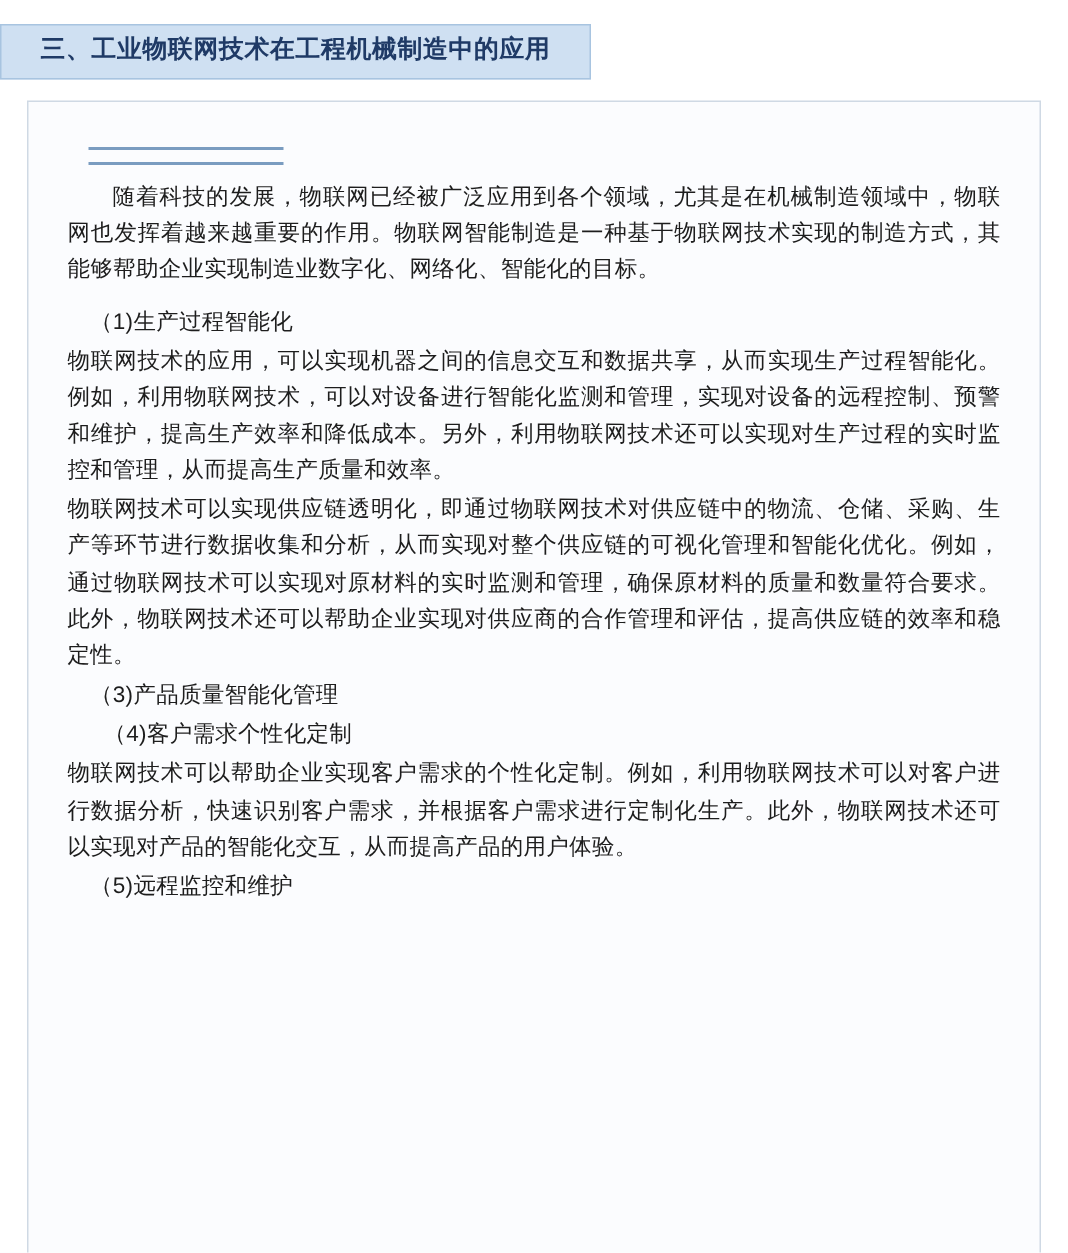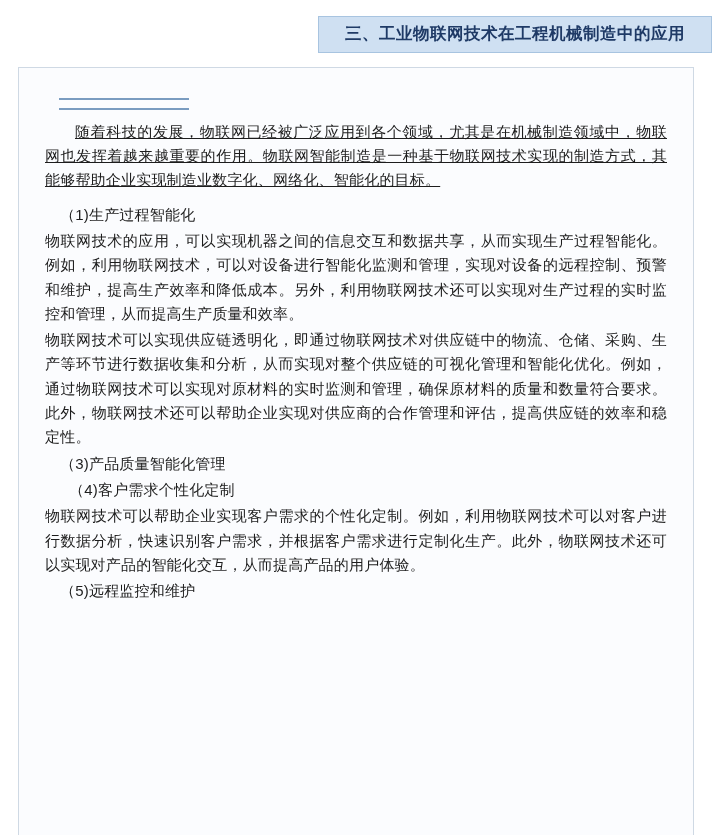--- a/index.html
+++ b/index.html
@@ -17,21 +17,21 @@
   .page {
     position: relative;
     width: 712px;
     height: 835px;
     box-sizing: border-box;
     padding: 0;
   }
   
   .header-wrap {
     display: flex;
-    justify-content: flex-end;
+    justify-content: flex-start;
     align-items: flex-start;
     padding-top: 16px;
   }
   .section-banner {
     background: #cfe0f2;
     border: 1px solid #a8c4e0;
     color: #1f3a66;
     font-size: 16.5px;
     font-weight: bold;
     letter-spacing: 0.5px;
@@ -76,21 +76,20 @@
     margin: 0 0 2px 0;
     font-size: 15px;
     line-height: 1.62;
     color: #1d1d1d;
     text-align: justify;
     text-justify: inter-ideograph;
     letter-spacing: 0.2px;
   }
   p.indent {
     text-indent: 2em;
-    text-decoration: underline;
   }
   p.item-title {
     text-indent: 1em;
     margin-top: 2px;
   }
   p.item-title.extra {
     text-indent: 1.6em;
   }
   .spacer {
     height: 6px;

